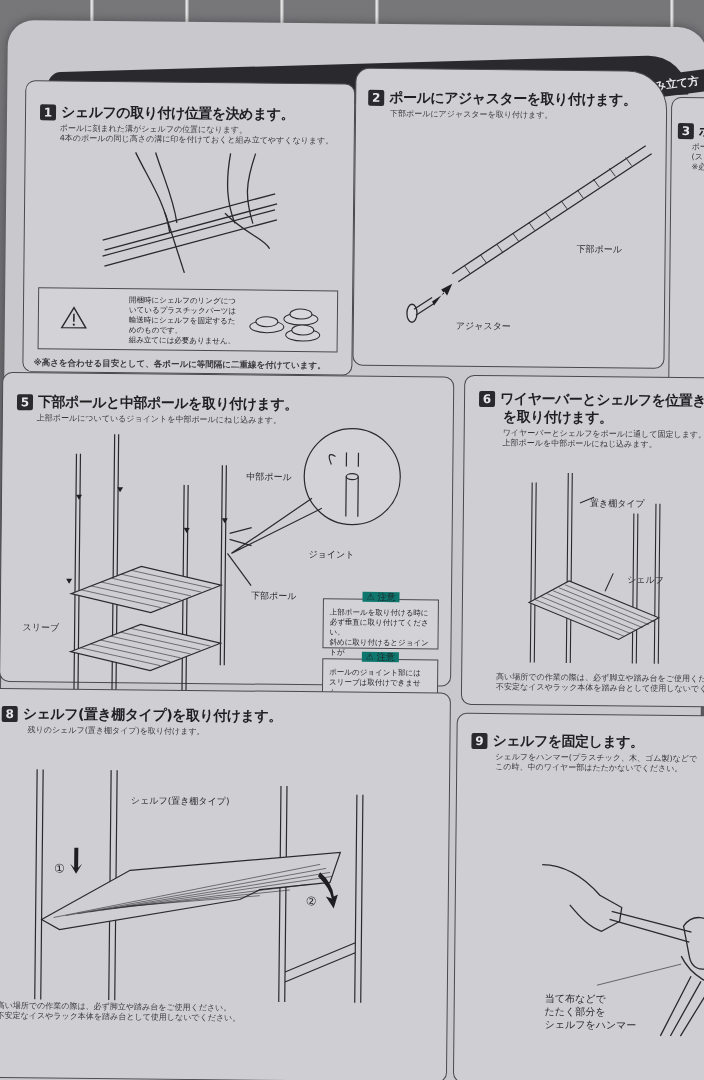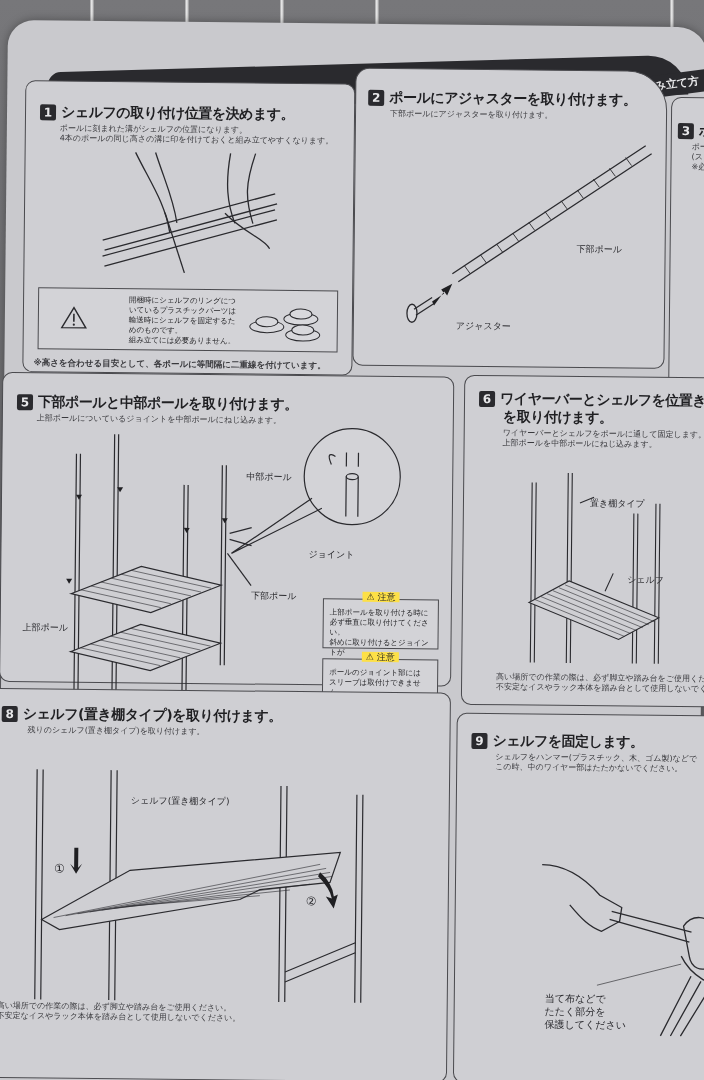--- a/index.html
+++ b/index.html
@@ -45,21 +45,21 @@
     font-size: 12px; font-weight: bold; text-align: center; line-height: 16px; border-radius: 2px;
   }
   .step-title { font-size: 14px; font-weight: bold; letter-spacing: -0.5px; white-space: nowrap; }
   .step-sub { position: absolute; font-size: 8px; line-height: 10px; color: #3a3a3e; white-space: nowrap; }
   .label { position: absolute; font-size: 9px; color: #2a2a2e; white-space: nowrap; }
   .note-box {
     position: absolute; border: 1px solid #4a4a4e; background: #d3d3d7; font-size: 7.5px; line-height: 10px; padding: 8px 6px 4px 6px;
   }
   .note-title {
     position: absolute; top: -8px; left: 50%; transform: translateX(-50%);
-    background: #fde047; padding: 0 4px; font-size: 9px; white-space: nowrap;
+    background: #0f766e; padding: 0 4px; font-size: 9px; white-space: nowrap;
   }
   svg { position: absolute; overflow: visible; }
 </style>
 </head>
 <body>
 
 <div class="bg-bars">
   <div class="bg-bar" style="left:90px"></div>
   <div class="bg-bar" style="left:185px"></div>
   <div class="bg-bar" style="left:280px"></div>
@@ -179,21 +179,21 @@
         <path d="M37 66 l-3 -5 h6 z"></path>
         <path d="M78 58 l-3 -5 h6 z"></path>
         <path d="M145 98 l-3 -5 h6 z"></path>
         <path d="M183 88 l-3 -5 h6 z"></path>
         <path d="M28 150 l-3 -5 h6 z"></path>
       </g>
     </svg>
     <div class="label" style="left:244px;top:95px;text-align:right;">中部ポール</div>
     <div class="label" style="left:266px;top:172px;margin-left:41px;">ジョイント</div>
     <div class="label" style="left:250px;top:214px;">下部ポール</div>
-    <div class="label" style="left:22px;top:248px;">上部ポール</div>
+    <div class="label" style="left:22px;top:248px;">スリーブ</div>
 
     <div class="note-box" style="left:322px;top:222px;width:116px;height:50px;">
       <div class="note-title">⚠ <span>注意</span></div>
       <div>上部ポールを取り付ける時に</div>
       <div>必ず垂直に取り付けてください。</div>
       <div>斜めに取り付けるとジョイントが</div>
       <div>ポールに入らなくなります。</div>
     </div>
     <div class="note-box" style="left:322px;top:282px;width:116px;height:40px;">
       <div class="note-title">⚠ <span>注意</span></div>
@@ -279,16 +279,16 @@
         <path d="M70 76 L150 96 M68 84 L148 106"></path>
         <path d="M142 90 C150 78 168 78 170 92 L170 130 C160 136 150 132 148 120 Z"></path>
         <path d="M140 120 C150 140 170 150 190 152"></path>
         <path d="M120 200 L150 140 M130 200 L160 145 M140 200 L170 150"></path>
       </g>
       <path d="M56 150 L140 128" stroke="#4a4a4e" stroke-width="0.8"></path>
     </svg>
     <div class="label" style="left:90px;top:244px;font-size:10px;line-height:13px;margin-top:33px;">
       <div>当て布などで</div>
       <div>たたく部分を</div>
-      <div>保護してください</div>
+      <div>シェルフをハンマー</div>
     </div>
   </div>
 </div>
 
 </body></html>

